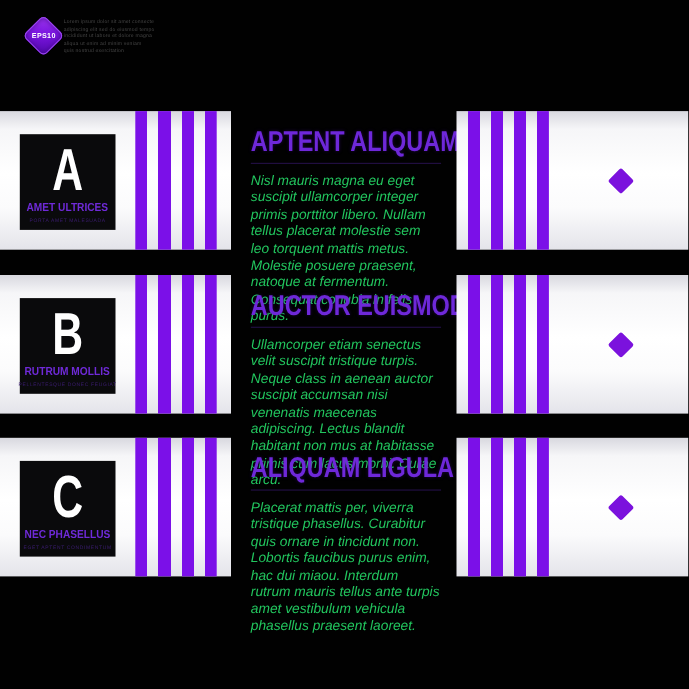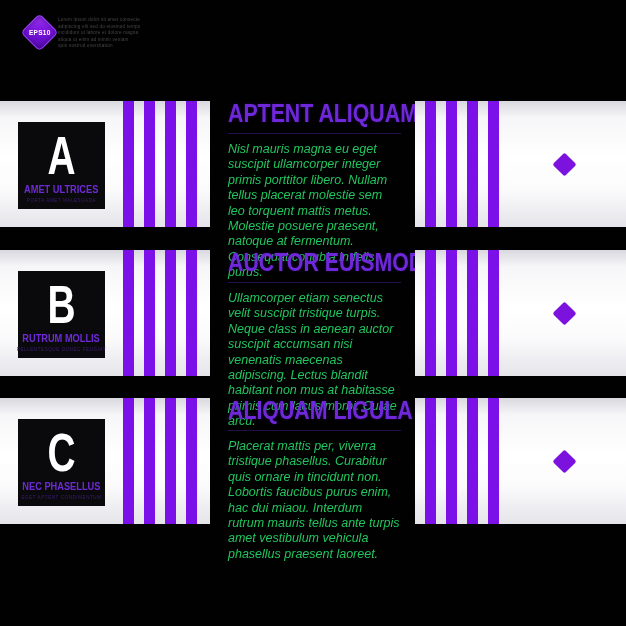--- a/index.html
+++ b/index.html
@@ -53,21 +53,21 @@
   .card-caption{
     font-weight:bold;font-size:10.5px;line-height:11px;color:#6f2ad8;
     transform:scaleX(.88);white-space:nowrap;
   }
   .card-subcaption{
     margin-top:3px;font-size:4.5px;line-height:5px;color:#3c1d72;
     letter-spacing:.6px;white-space:nowrap;
   }
 
   .middle{
-    position:absolute;left:210px;top:1px;width:205px;height:100%;
+    position:absolute;left:210px;top:16px;width:205px;height:100%;
     padding:0 14px 0 18px;box-sizing:border-box;
   }
   .heading{
     margin:-3px 0 0;font-weight:bold;font-size:26px;line-height:28px;
     color:#6e28d9;transform:scaleX(.82);transform-origin:left center;white-space:nowrap;
     text-shadow:0 0 4px rgba(90,20,200,.35);
   }
   .divider{height:1px;background:#241048;margin-top:6px;}
   .body-text{margin:8px 0 15px;font-size:12.5px;line-height:15.4px;color:#22c55e;font-style:italic;}
 

